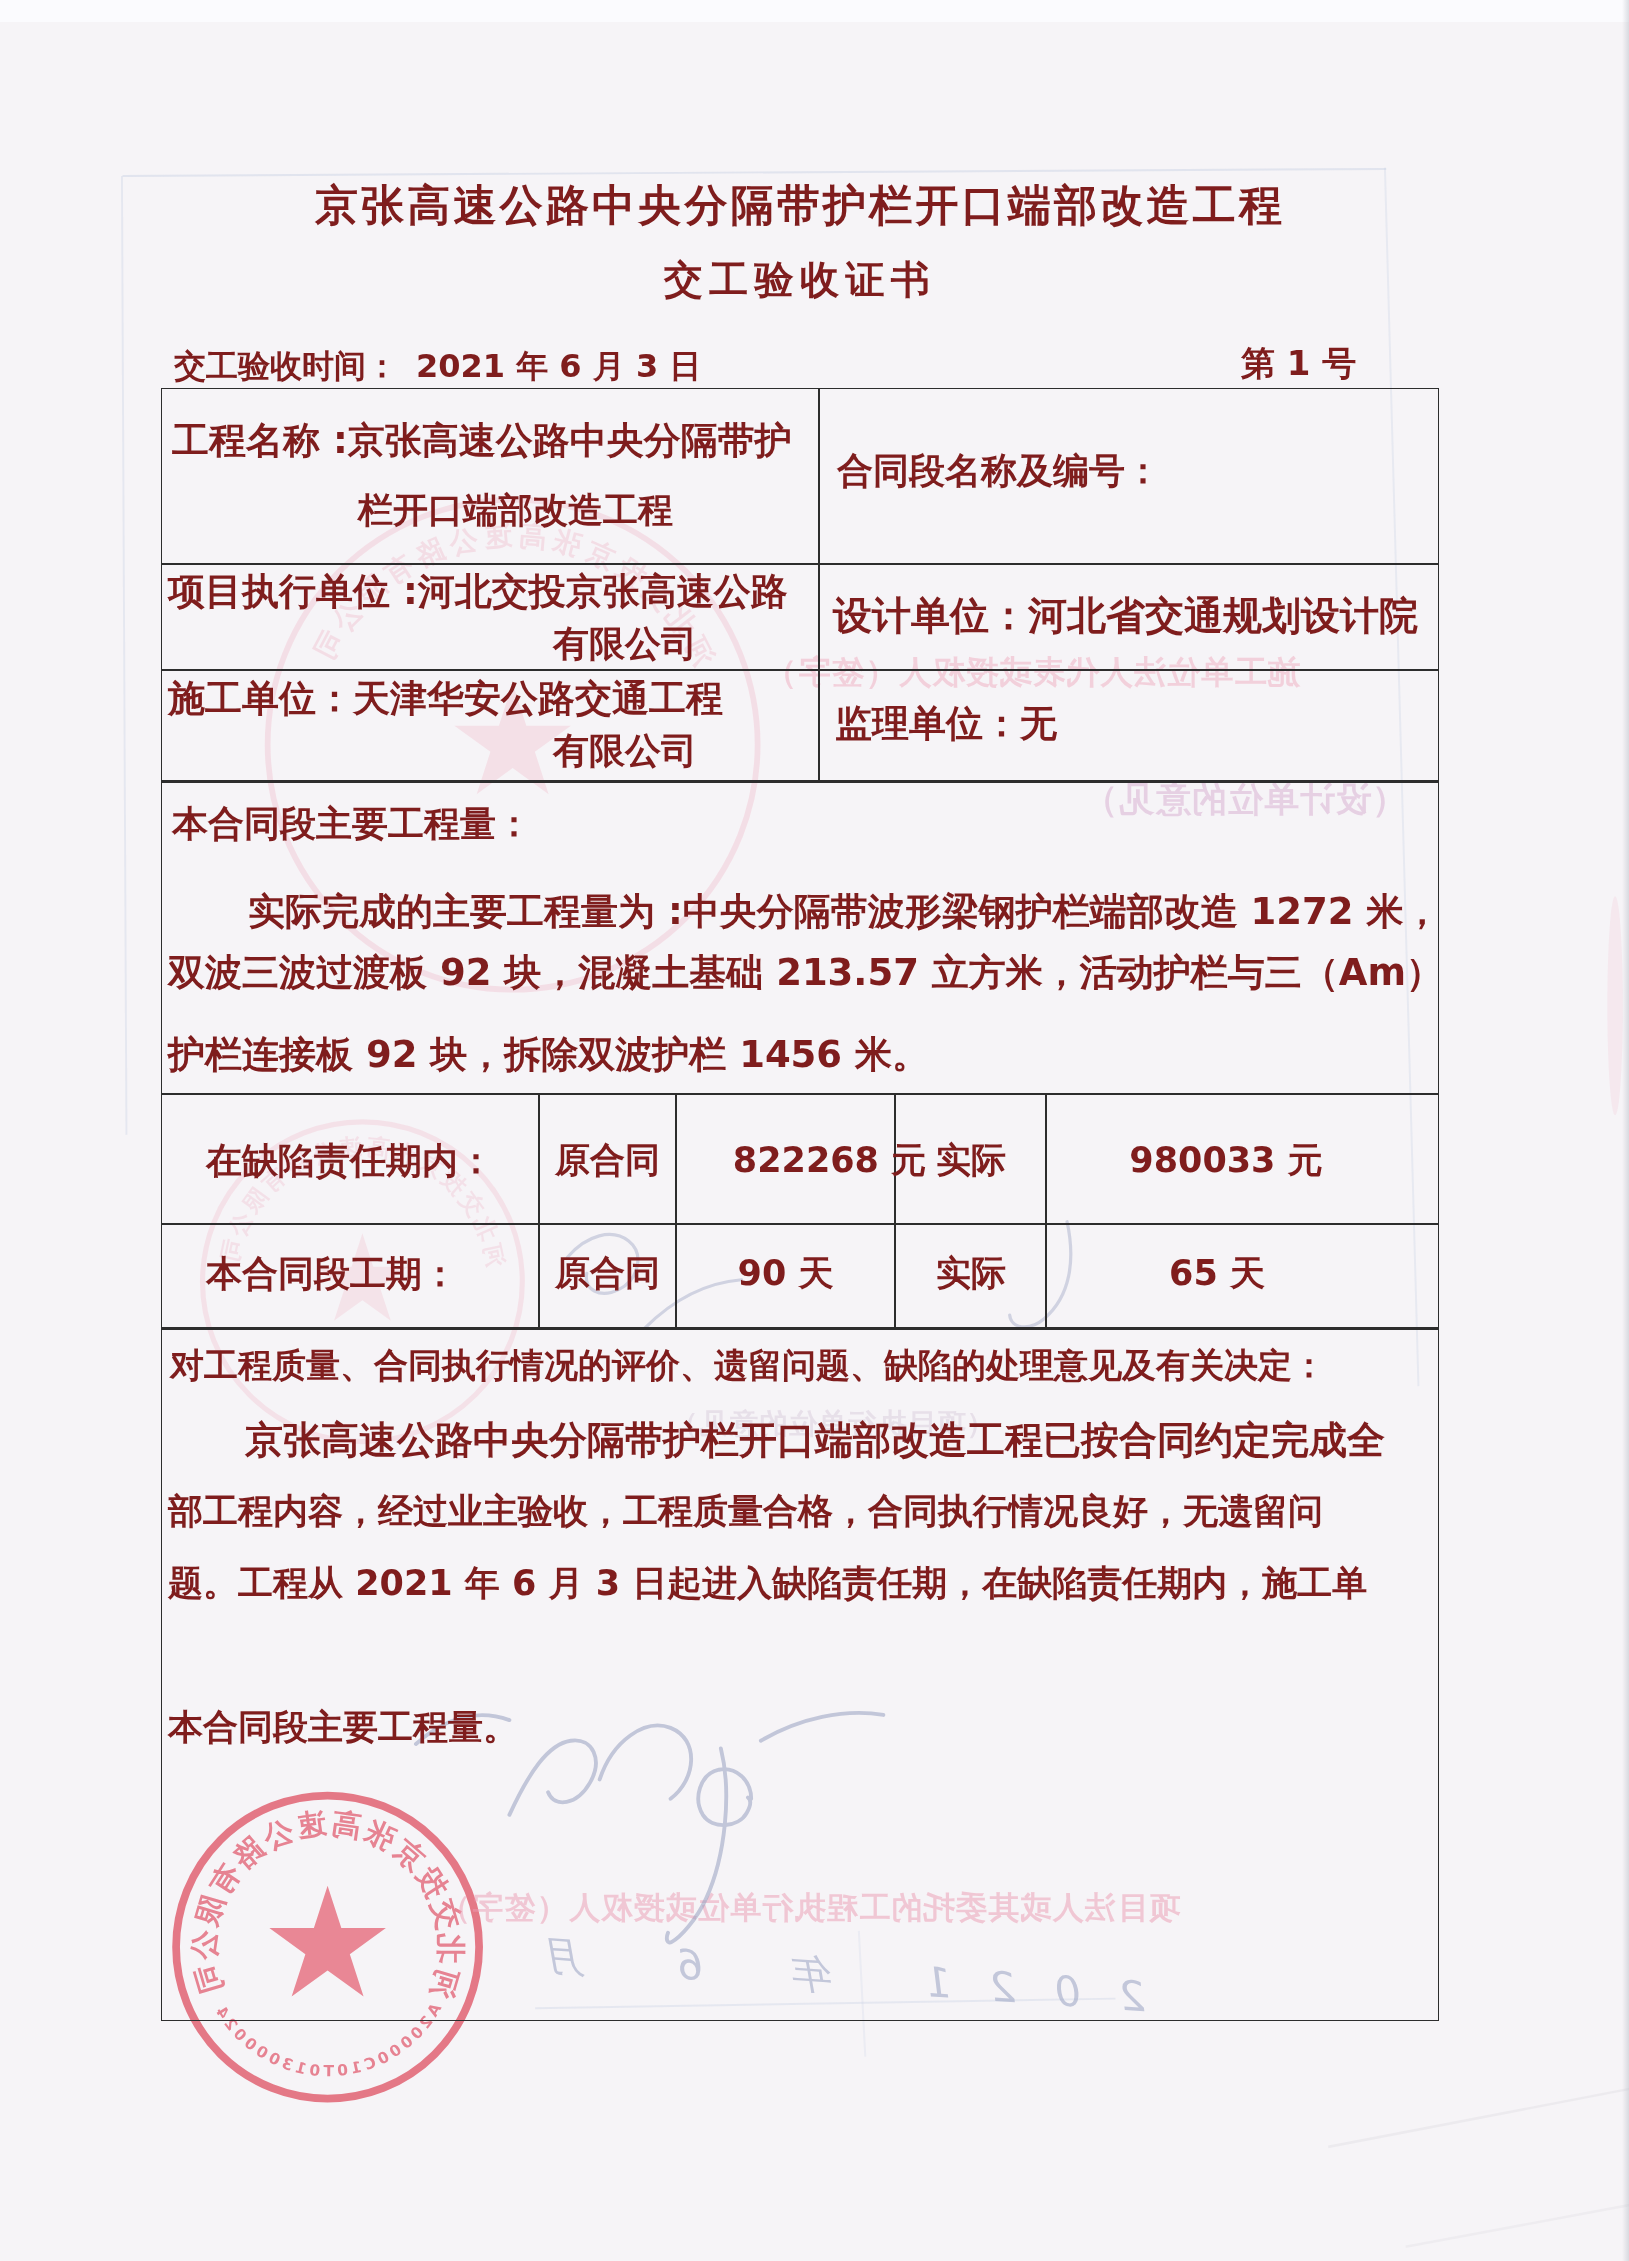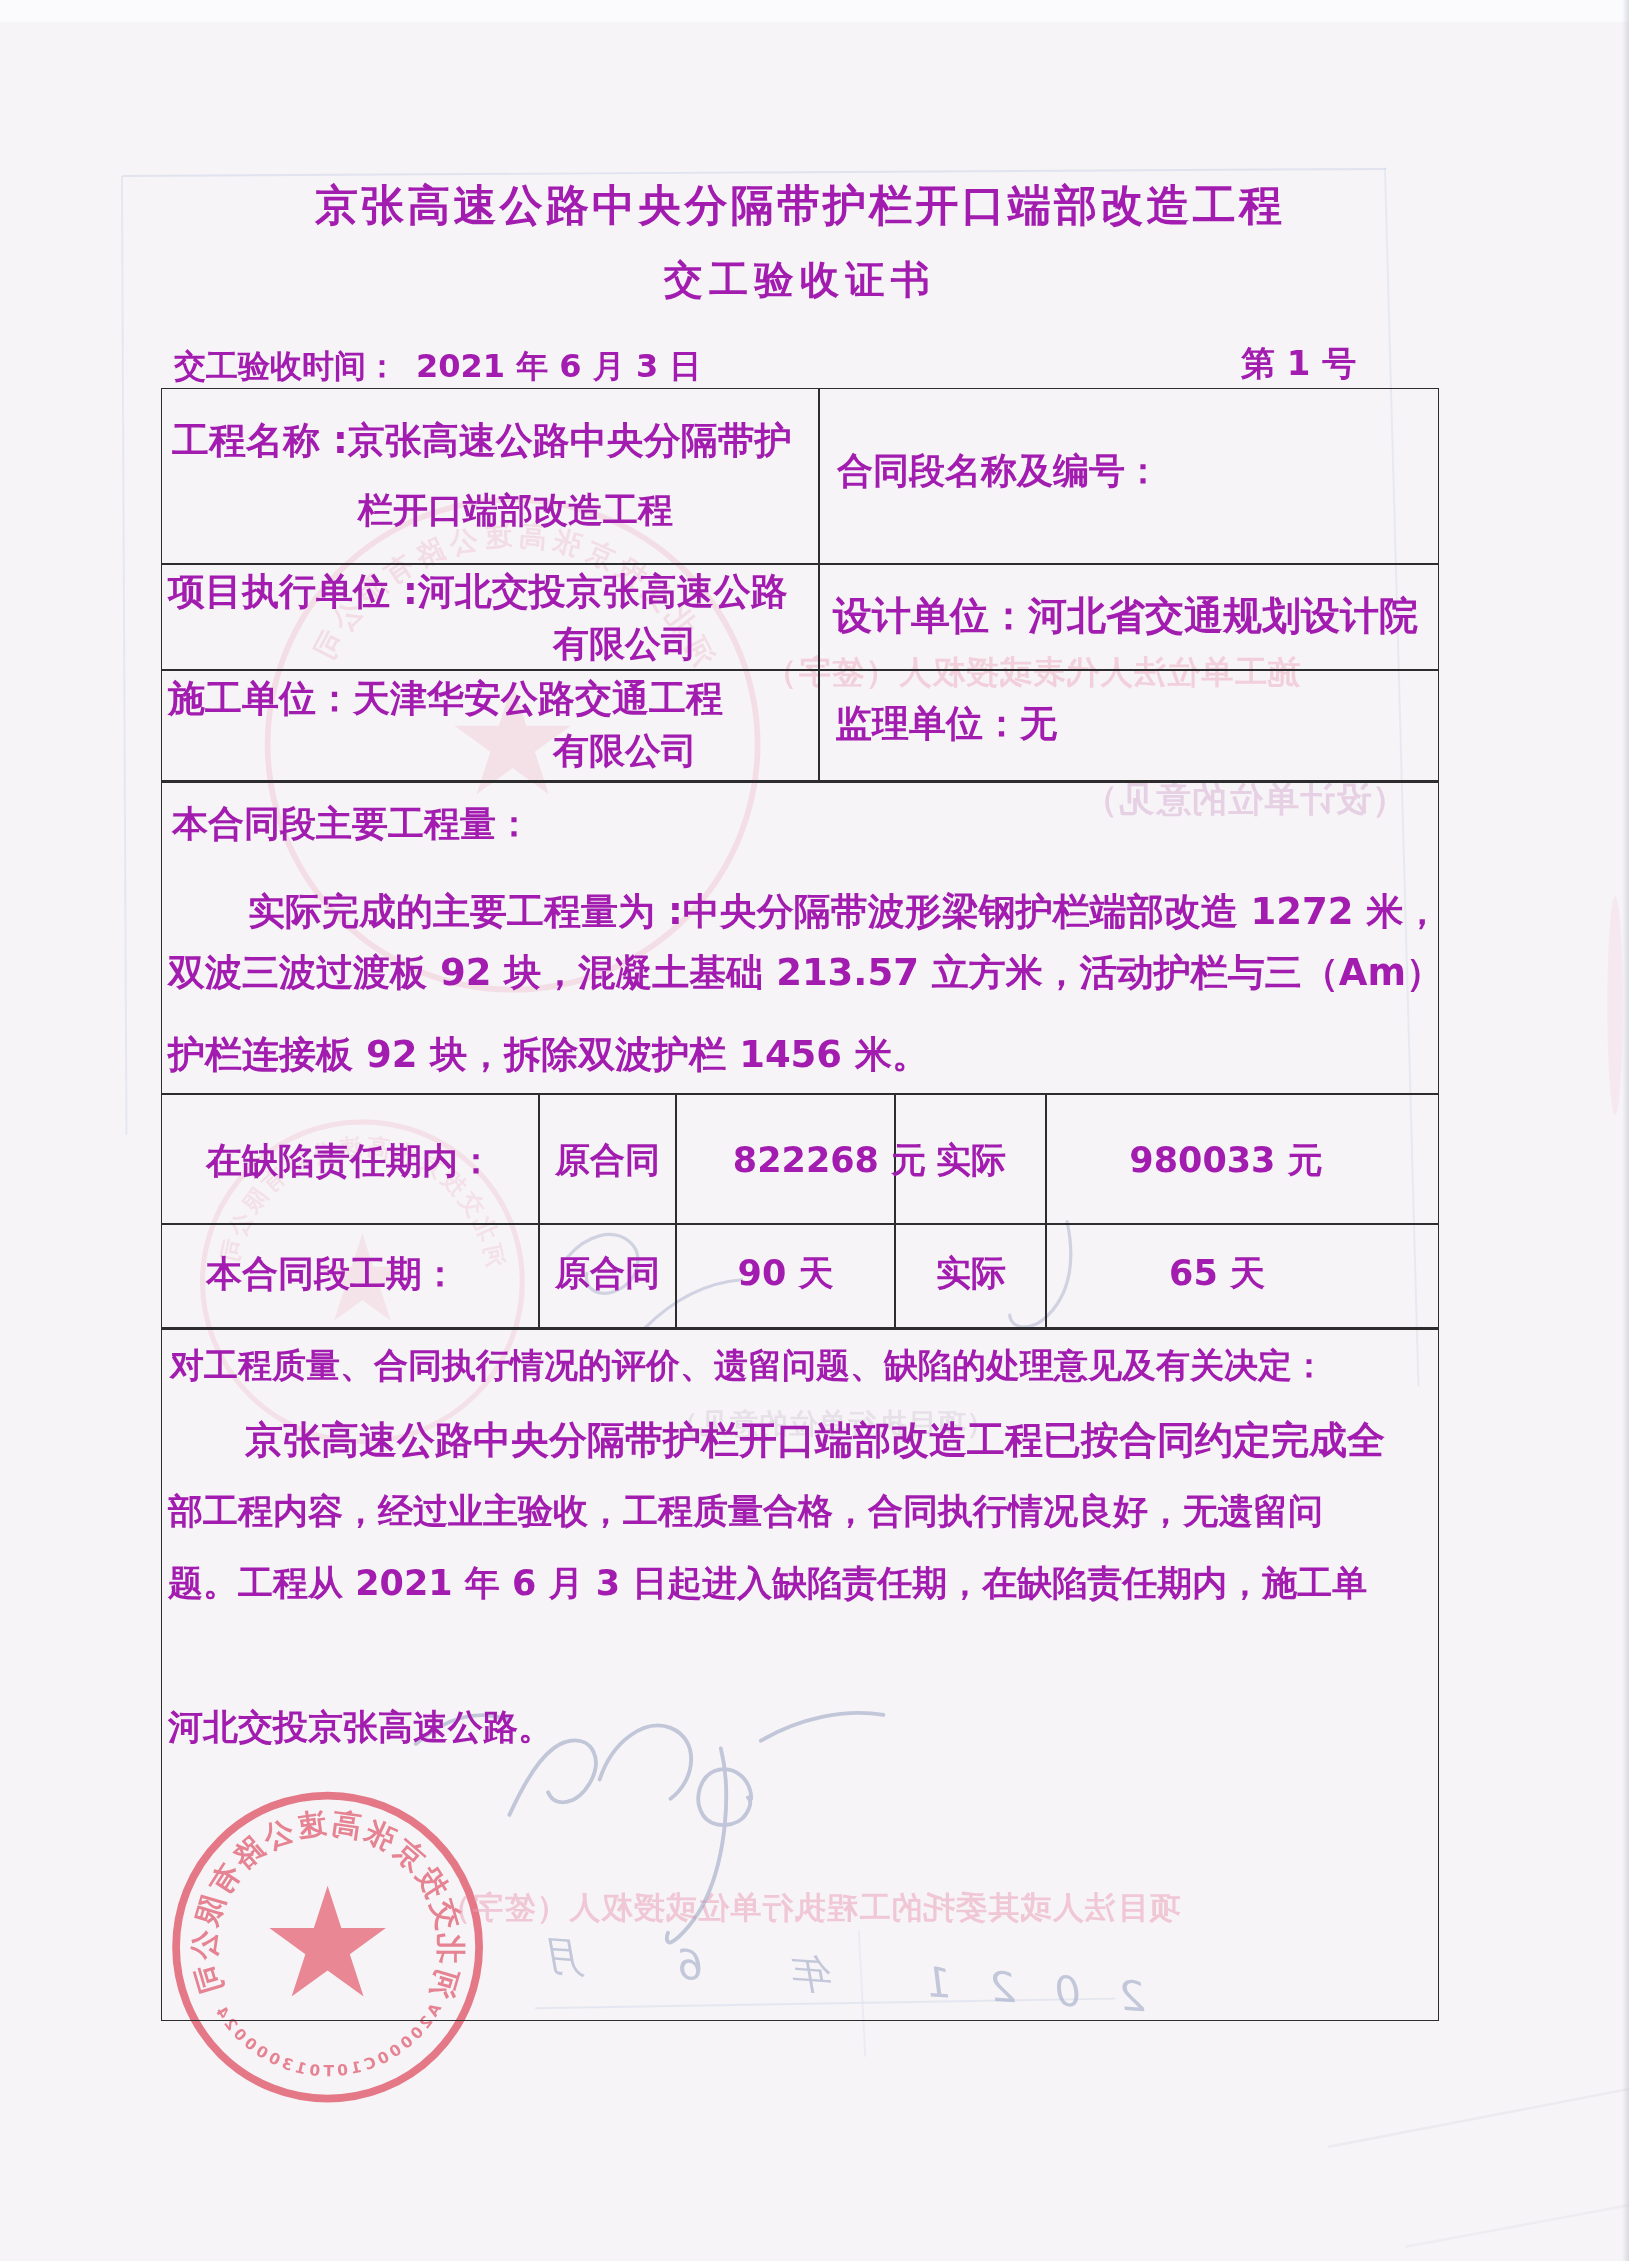--- a/index.html
+++ b/index.html
@@ -1,21 +1,21 @@
 <!DOCTYPE html>
 <html style="font-size:10.3px"><head>
 <meta charset="utf-8">
 <style>
   html,body{margin:0;padding:0;background:#e9e9ec;}
   .page{position:relative;width:1630px;height:2261px;background:#f6f4f7;overflow:hidden;
         font-family:"DejaVu Sans","Liberation Sans",sans-serif;}
   .topstrip{position:absolute;left:0;top:0;width:100%;height:22px;background:#fcfcfe;opacity:.9;}
   .edge-right{position:absolute;right:0;top:0;width:7.7px;height:100%;
         background:linear-gradient(to left,#b9bdc6,rgba(185,189,198,0));opacity:.55;}
-  .txt{position:absolute;color:#a21caf;font-weight:700;white-space:nowrap;line-height:1.15;}
+  .txt{position:absolute;color:#7f1d1d;font-weight:700;white-space:nowrap;line-height:1.15;}
   .ctr{text-align:center;}
   .frame{position:absolute;left:161px;top:388px;width:1278px;height:1633px;
          border:1.9px solid #2d2d2d;box-sizing:border-box;}
   .hline{position:absolute;left:0;width:100%;background:#2d2d2d;}
   .vline{position:absolute;background:#2d2d2d;}
   .bleed{position:absolute;left:0;top:0;z-index:0;pointer-events:none;}
   .content{position:absolute;left:0;top:0;width:100%;height:100%;z-index:1;}
 </style>
 </head>
 <body>
@@ -146,16 +146,16 @@
     <div class="txt" style="left:206px;top:1253px;font-size:36px;">本合同段工期：</div>
     <div class="txt ctr" style="left:539px;width:137px;top:1253px;font-size:35px;">原合同</div>
     <div class="txt ctr" style="left:676px;width:219px;top:1253px;font-size:35px;">90 天</div>
     <div class="txt ctr" style="left:896px;width:150px;top:1253px;font-size:35px;">实际</div>
     <div class="txt ctr" style="left:1046px;width:342px;top:1253px;font-size:35px;">65 天</div>
 
     <div class="txt" style="left:170px;top:1346px;font-size:34px;">对工程质量、合同执行情况的评价、遗留问题、缺陷的处理意见及有关决定：</div>
     <div class="txt" style="left:245px;top:1419px;font-size:38px;">京张高速公路中央分隔带护栏开口端部改造工程已按合同约定完成全</div>
     <div class="txt" style="left:168px;top:1491px;font-size:35px;">部工程内容，经过业主验收，工程质量合格，合同执行情况良好，无遗留问</div>
     <div class="txt" style="left:168px;top:1563px;font-size:35px;">题。工程从 2021 年 6 月 3 日起进入缺陷责任期，在缺陷责任期内，施工单</div>
-    <div class="txt" style="left:168px;top:1707px;font-size:35px;">河北交投京张高速公路。</div>
+    <div class="txt" style="left:168px;top:1707px;font-size:35px;">本合同段主要工程量。</div>
   </div>
 </div>
 
 
 </body></html>

